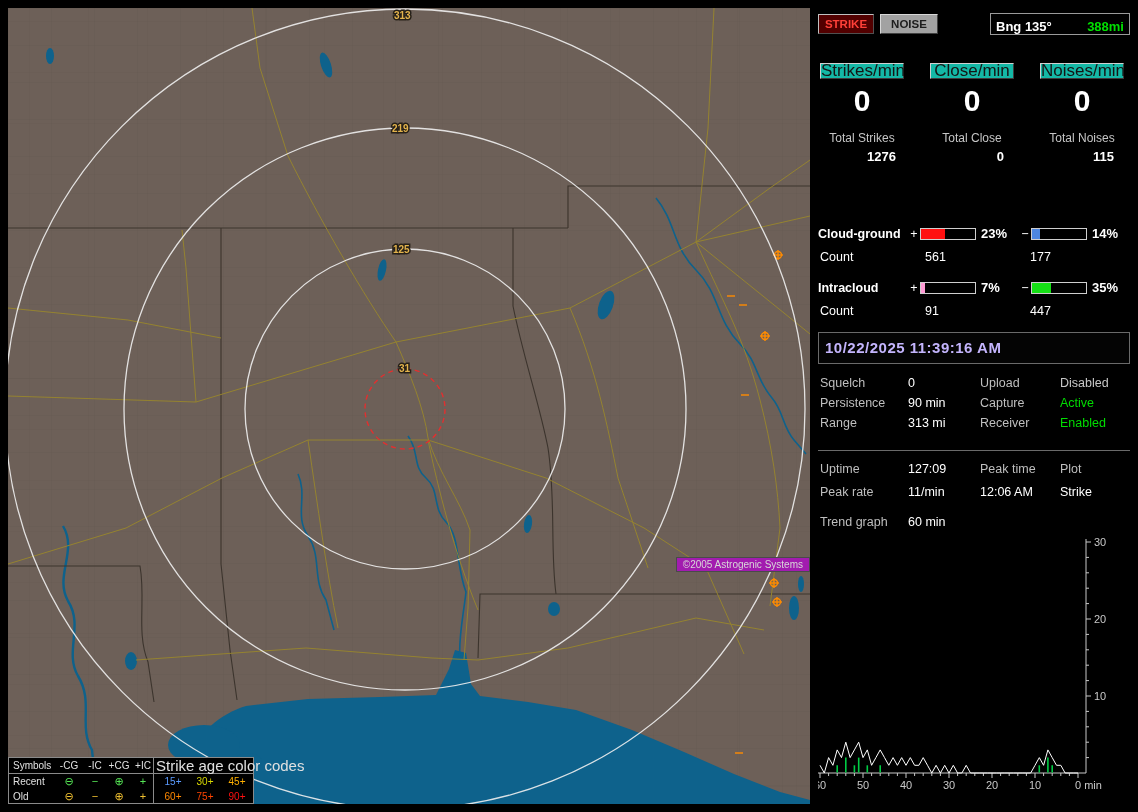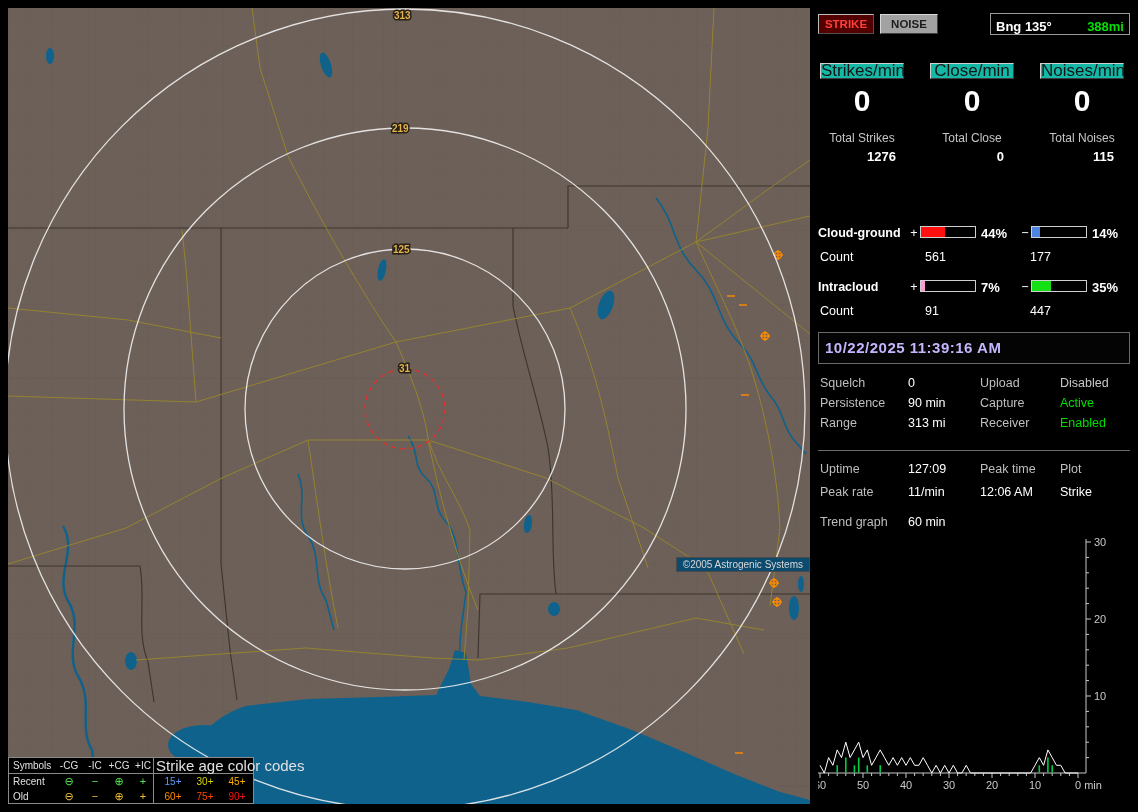--- a/index.html
+++ b/index.html
@@ -10,42 +10,42 @@
   #map{position:absolute;left:8px;top:8px;width:802px;height:564px;background:#6d6058}
   #map svg{display:block}
   #legend{position:absolute;left:0;top:749px;width:246px;height:47px;background:#000;
           border:1px solid #8a8a8a;font-size:10px;color:#e0e0e0}
   .lg-row{position:absolute;left:0;width:100%;height:15px}
   .lg-cell{position:absolute;top:0;height:15px;line-height:15px;text-align:center;white-space:nowrap}
   .lg-left{text-align:left}
   .lg-sym{font-size:11px;line-height:14px}
   .lg-vline{position:absolute;left:144px;top:0;bottom:0;width:1px;background:#8a8a8a}
   .lg-hline{position:absolute;left:0;top:15px;width:100%;height:1px;background:#8a8a8a}
-  #credit{position:absolute;right:0;bottom:0;background:#0c4a6e;border:1px solid #4a4a4a;
+  #credit{position:absolute;right:0;bottom:0;background:#a21caf;border:1px solid #4a4a4a;
           color:#d8d8d8;font-size:10px;padding:1px 6px;white-space:nowrap}
 
   
   #panel{position:absolute;left:818px;top:0;width:312px;height:812px;color:#fff;font-size:12.5px}
   .btn{position:absolute;height:20px;line-height:18px;text-align:center;font-weight:bold;
        font-size:11.5px;border:1px solid}
   .btn.strike{background:#520000;color:#ff4038;border-color:#c0c0c0 #505050 #505050 #c0c0c0}
   .btn.noise{background:#a2a2a2;color:#1d1d1d;border-color:#d8d8d8 #404040 #404040 #d8d8d8}
   .bng-box{position:absolute;height:22px;background:#000;border:1px solid #9a9a9a;display:flex;
            align-items:flex-end;justify-content:space-between;padding:0 5px;font-weight:bold;font-size:13px}
   .bng-box .dist{color:#00e000}
   .rate-col{position:absolute;width:84px;text-align:center}
   .rate-header{height:16px;line-height:14px;background:#14b8a6;color:#151515;font-size:17px;
                border:1px solid;border-color:#d0d0d0 #3c3c3c #3c3c3c #d0d0d0}
   .rate-value{margin-top:5px;font-size:30px;font-weight:bold;color:#fff}
   .total-label{position:absolute;width:84px;text-align:center;color:#c6c6c6;font-size:12px}
   .total-value{position:absolute;width:84px;text-align:right;padding-right:10px;color:#fff;
                font-weight:bold;font-size:13px}
   .section-title{position:absolute;left:0;width:312px;color:#cfcfcf;font-size:12.5px;
                  padding-bottom:4px;border-bottom:1px solid #9a9a9a}
-  .dist-row{position:absolute;left:0;width:312px;display:flex;}
+  .dist-row{position:absolute;left:0;width:312px;display:flex;align-items:center}
   .dist-name{width:90px;font-weight:bold}
   .sign{width:12px;text-align:center}
   .gauge{width:56px;height:12px;border:1px solid #cfcfcf;background:#000;position:relative}
   .gauge-fill{position:absolute;left:0;top:0;height:100%}
   .pct{width:43px;padding-left:5px;font-weight:bold;font-size:13px}
   .count-row{position:absolute;left:0;width:312px;height:16px}
   .count-row span{position:absolute;top:0}
   .dt-box{position:absolute;left:0;top:332px;width:312px;height:32px;background:#040404;
           border:1px solid #6a6a6a;line-height:30px;padding-left:6px;color:#c4b5fd;
           font-size:15px;font-weight:bold;letter-spacing:.5px}
@@ -237,21 +237,21 @@
     <div class="total-value" style="left:112px;top:149px">0</div>
     <div class="total-value" style="left:222px;top:149px">115</div>
 
 
     <div class="dist-row" style="top:226px">
       <span class="dist-name">Cloud-ground</span>
       <span class="sign">+</span>
       <span class="gauge">
           <span class="gauge-fill" style="width: 44%; background: rgb(255, 16, 16);"></span>
         </span>
-      <span class="pct">44%</span>
+      <span class="pct">23%</span>
       <span class="sign">−</span>
       <span class="gauge">
           <span class="gauge-fill" style="width: 14%; background: rgb(77, 134, 224);"></span>
         </span>
       <span class="pct">14%</span>
     </div>
     <div class="count-row" style="top:250px">
       <span style="left:2px">Count</span>
       <span style="left:107px">561</span>
       <span style="left:212px">177</span>

